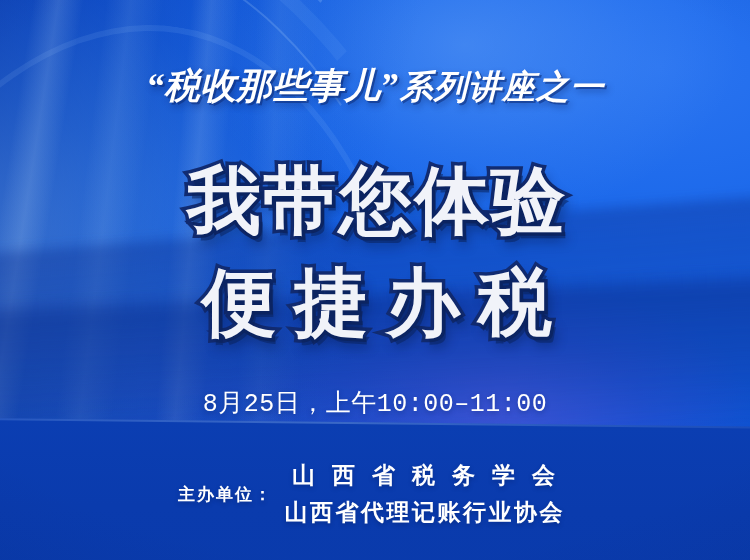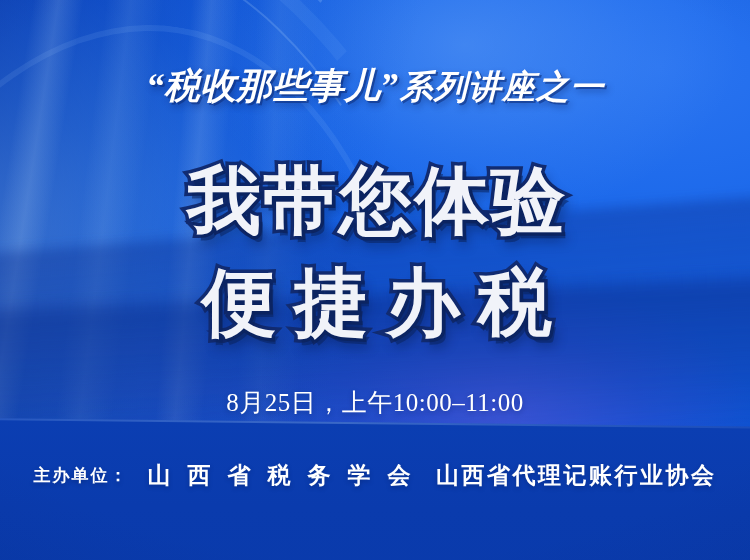--- a/index.html
+++ b/index.html
@@ -164,21 +164,21 @@
 
   .datetime {
     position: absolute;
     left: 0; right: 0;
     top: 386px;
     text-align: center;
     color: #FFFFFF;
     font-size: 25px;
     font-weight: 400;
     letter-spacing: 0.5px;
-    font-family: Liberation Serif, serif;
+    font-family: Liberation Mono, monospace;
     text-shadow: 0 2px 5px rgba(8,32,96,0.40);
     white-space: nowrap;
   }
 
   .organizer {
     position: absolute;
     left: 0; right: 0;
     top: 460px;
     display: flex;
     justify-content: center;
@@ -189,21 +189,21 @@
     color: #FFFFFF;
     font-size: 17px;
     font-weight: 700;
     letter-spacing: 2px;
     font-family: "DejaVu Sans", "Liberation Sans", sans-serif;
     white-space: nowrap;
     text-shadow: 0 2px 4px rgba(6,28,88,0.40);
   }
   .org-names {
     display: flex;
-    flex-direction: row;
+    flex-direction: column;
     gap: 6px;
   }
   .org-name {
     color: #FFFFFF;
     font-size: 23px;
     font-weight: 700;
     font-family: "DejaVu Sans", "Liberation Sans", sans-serif;
     white-space: nowrap;
     text-shadow: 0 2px 4px rgba(6,28,88,0.40);
     text-align: center;

